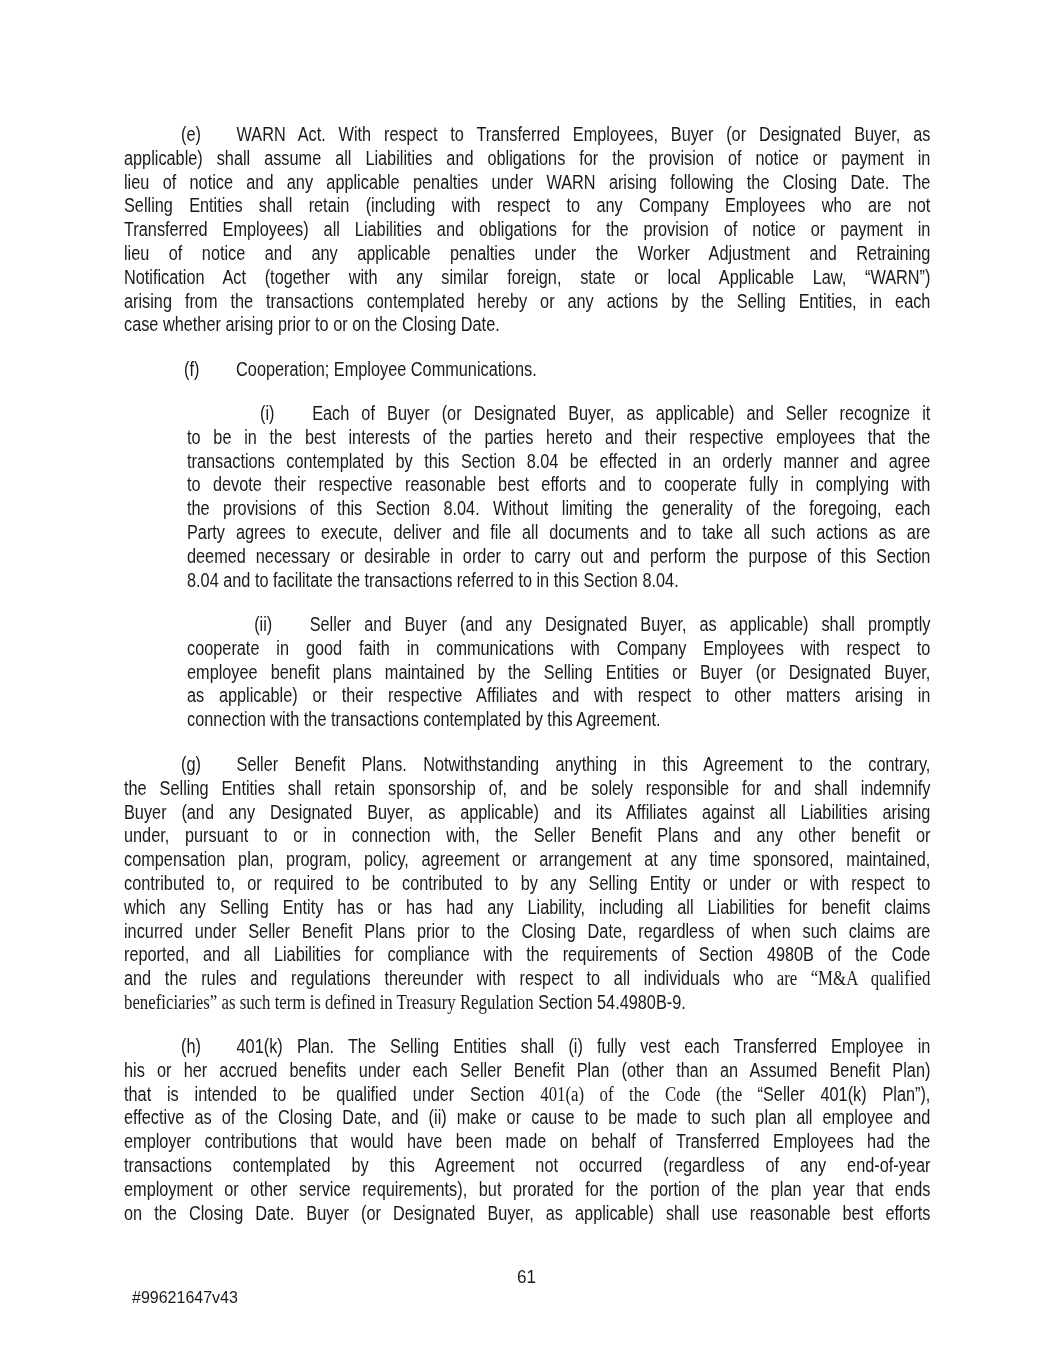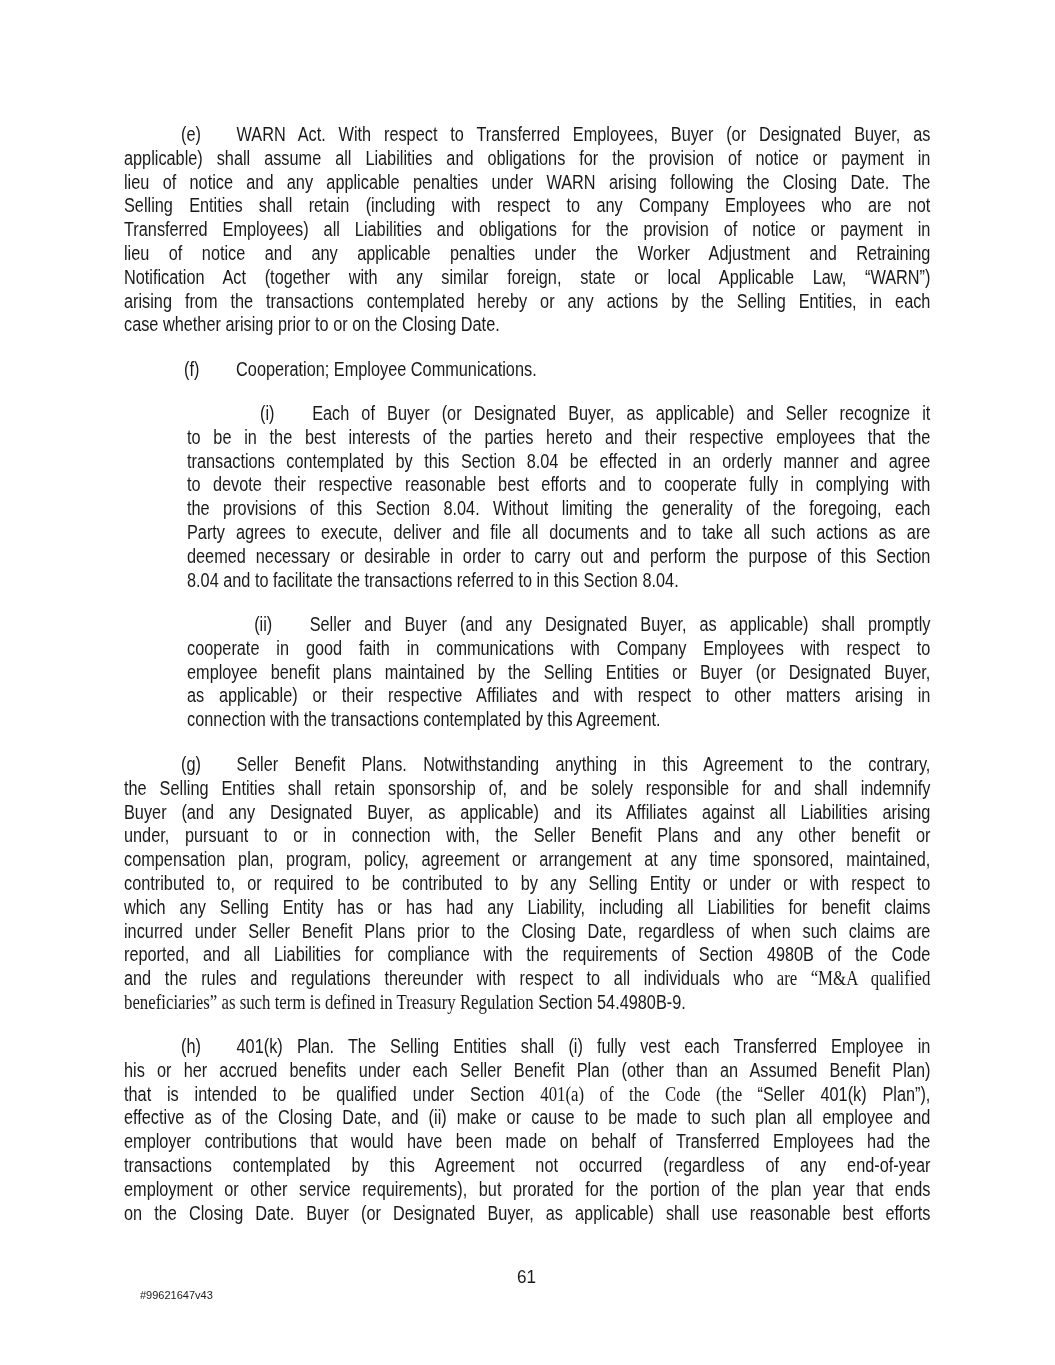--- a/index.html
+++ b/index.html
@@ -28,22 +28,22 @@
     transform-origin: 0 0;
     transform: scaleX(0.84);
     white-space: nowrap;
   }
   .page-number {
     position: absolute; left: 517px; top: 1266px;
     font-family: "Liberation Sans", sans-serif; font-size: 19px; color: #1a1a1a;
     transform-origin: 0 0; transform: scaleX(0.9);
   }
   .doc-id {
-    position: absolute; left: 140px; top: 1289px;
-    font-family: "Liberation Sans", sans-serif; font-size: 11px; color: #1a1a1a;
+    position: absolute; left: 132px; top: 1289px;
+    font-family: "Liberation Sans", sans-serif; font-size: 16px; color: #1a1a1a;
   }
 </style>
 </head>
 <body>
 
 <div class="page">
 
   <div class="para" style="left:124px; top:123px; width:960px;">
     <span class="ln" style="padding-left:68px; text-align-last:justify;"><span class="sec-label" style="width:66px;">(e)</span><span>WARN Act.  With respect to Transferred Employees, Buyer (or Designated Buyer, as</span></span>
     <span class="ln">applicable) shall assume all Liabilities and obligations for the provision of notice or payment in</span>

